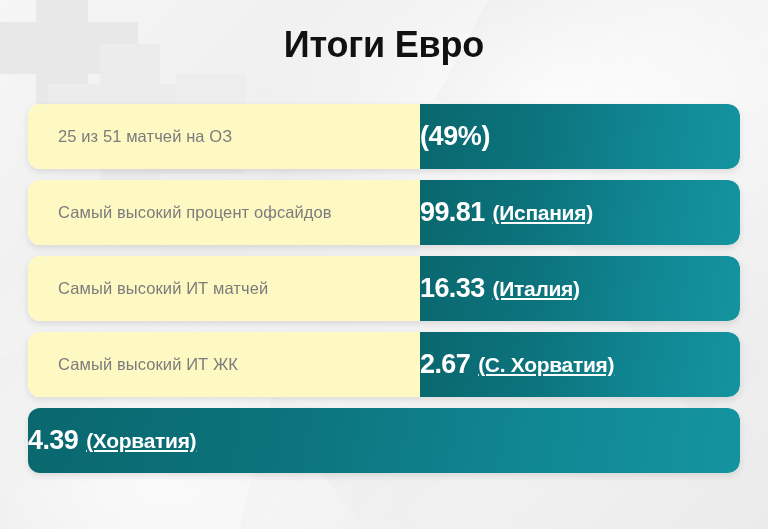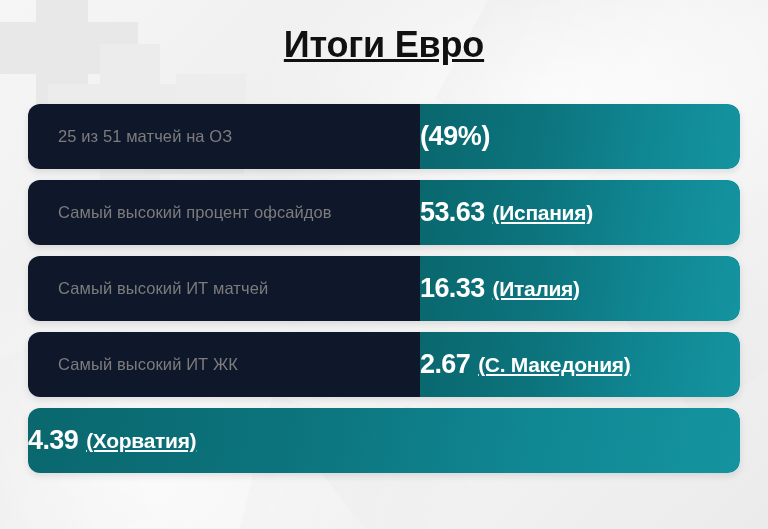--- a/index.html
+++ b/index.html
@@ -64,21 +64,20 @@
     left: 0;
     top: 27px;
     width: 768px;
     text-align: center;
     font-family: "Liberation Sans", sans-serif;
     font-size: 36px;
     font-weight: bold;
     letter-spacing: -0.2px;
     color: #111111;
     line-height: 1;
-    text-decoration: underline;
   }
 
   
   .rows {
     position: absolute;
     left: 28px;
     top: 104px;
     width: 712px;
   }
   .row {
@@ -92,21 +91,21 @@
     box-shadow: 0 3px 7px rgba(0,0,0,0.10);
     overflow: hidden;
   }
   .row-label {
     width: 392px;
     flex: 0 0 392px;
     display: flex;
     align-items: center;
     padding-left: 30px;
     box-sizing: border-box;
-    background: #0f172a;
+    background: #fef9c3;
     font-size: 16.5px;
     font-weight: normal;
     color: #7c7c7c;
     letter-spacing: 0.1px;
     white-space: nowrap;
   }
   .row-value {
     flex: 1 1 auto;
     display: flex;
     align-items: center;
@@ -158,38 +157,38 @@
     <div class="row">
       <div class="row-label">25 из 51 матчей на ОЗ</div>
       <div class="row-value">
         <span class="value-single">(49%)</span>
       </div>
     </div>
 
     <div class="row">
       <div class="row-label">Самый высокий процент офсайдов</div>
       <div class="row-value">
-        <span class="value-num">53.63</span>
+        <span class="value-num">99.81</span>
         <span class="value-sub">(Испания)</span>
       </div>
     </div>
 
     <div class="row">
       <div class="row-label">Самый высокий ИТ матчей</div>
       <div class="row-value">
         <span class="value-num">16.33</span>
         <span class="value-sub">(Италия)</span>
       </div>
     </div>
 
     <div class="row">
       <div class="row-label">Самый высокий ИТ ЖК</div>
       <div class="row-value">
         <span class="value-num">2.67</span>
-        <span class="value-sub">(С. Македония)</span>
+        <span class="value-sub">(С. Хорватия)</span>
       </div>
     </div>
 
     <div class="row">
       <div class="row-value">
         <span class="value-num">4.39</span>
         <span class="value-sub">(Хорватия)</span>
       </div>
     </div>
 

